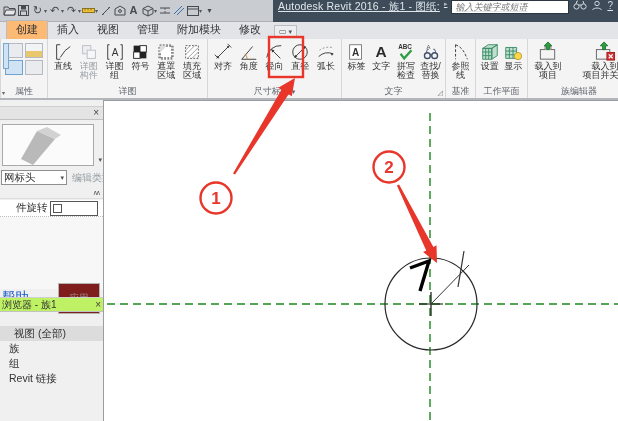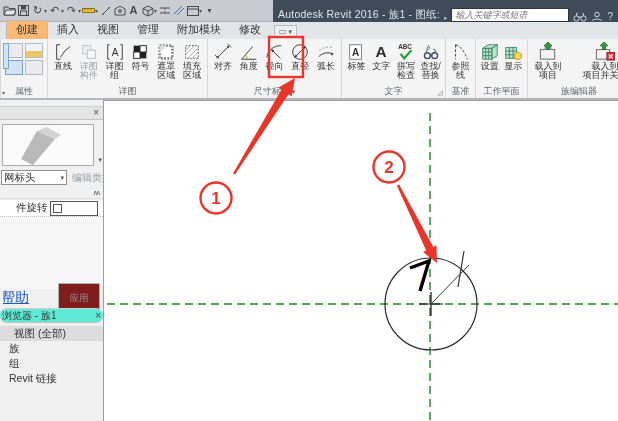--- a/index.html
+++ b/index.html
@@ -5,21 +5,21 @@
   * { margin:0; padding:0; box-sizing:border-box; }
   body { font-family:"Liberation Sans","DejaVu Sans",sans-serif; background:#888; }
   #window { position:relative; width:618px; height:421px; background:#fff; overflow:hidden; }
 
   
   .titlebar { position:absolute; top:0; left:0; width:618px; height:22px; display:flex; }
   .qat { width:284px; background:#c9ccd1; border-bottom:1px solid #aeb2b8; display:flex; align-items:center; padding:0 3px; gap:1px; }
   .qicon { height:17px; min-width:13px; display:flex; align-items:center; justify-content:center; color:#474b50; font-size:11px; line-height:1; cursor:default; }
   .qicon svg { display:block; }
   .qcaret { font-size:6px; color:#555; margin-left:-1px; }
-  .titledark { flex:1; background:#3e4c59; color:#dfe6ec; display:flex; align-items:flex-end; font-size:10.5px; padding:0 5px; gap:4px; white-space:nowrap; }
+  .titledark { flex:1; background:#3e4c59; color:#dfe6ec; display:flex; align-items:flex-start; font-size:10.5px; padding:0 5px; gap:4px; white-space:nowrap;text-decoration:underline; }
   .title-text { letter-spacing:0.2px; }
   .title-caret { font-size:7px; color:#aab6c0; }
   .searchbox { width:118px; height:14px; font-size:9px; font-style:italic; color:#777; border:1px solid #2c3640; padding:0 3px; background:#fff; }
   .tb-icon { color:#cfd8df; display:flex; align-items:center; }
 
   
   .tabsrow { position:absolute; top:22px; left:0; width:618px; height:17px; background:#e2e4e8; display:flex; align-items:flex-end; padding-left:6px; font-size:11px; color:#333; }
   .tab { padding:1px 9px 2px; cursor:default; }
   .tab.active { background:#fdba74; border:1px solid #b9bcc1; border-bottom:none; }
   .tab-opts { margin-left:4px; display:flex; align-items:center; gap:2px; border:1px solid #b9bcc1; background:#eceef0; font-size:7px; color:#555; padding:1px 4px; margin-bottom:1px; }
@@ -57,21 +57,21 @@
   .pal-filterrow { position:absolute; top:88px; left:0; width:103px; height:11px; border-bottom:1px solid #ddd; }
   .pal-chev { position:absolute; right:4px; top:1px; font-size:7px; color:#555; letter-spacing:-2px; }
   .pal-proprow { position:absolute; top:100px; left:0; width:103px; height:17px; background:#fff; border-bottom:1px dotted #bbb; display:flex; align-items:center; }
   .pal-proplabel { width:50px; padding-left:16px; white-space:nowrap; overflow:hidden; }
   .pal-propcell { width:48px; height:15px; border:1px solid #555; background:#fff; display:flex; align-items:center; padding-left:2px; }
   .pal-checkbox { width:9px; height:9px; border:1px solid #555; background:#fff; }
   .pal-body { position:absolute; top:117px; left:0; width:103px; height:72px; background:#f7f7f7; }
   .pal-bottom { position:absolute; top:190px; left:0; width:103px; height:16px; display:flex; align-items:center; justify-content:space-between; padding:0 3px; }
   .help-link { color:#1a57c8; text-decoration:underline; font-size:14px; white-space:nowrap; overflow:hidden; width:26px; direction:rtl; }
   .apply-btn { width:42px; height:31px; background:#7f1d1d; border:1px solid #b3b3b3; color:#9a9a9a; font-size:9.5px; display:flex; align-items:center; justify-content:center; }
-  .pb-header { position:absolute; top:208px; left:0; width:103px; height:15px; background:#5eead4; border-top:1px solid #cfcfcf; border-bottom:1px solid #c2c2c2; display:flex; align-items:center; padding:0 2px;border-radius:7px; }
+  .pb-header { position:absolute; top:197px; left:0; width:103px; height:15px; background:#bef264; border-top:1px solid #cfcfcf; border-bottom:1px solid #c2c2c2; display:flex; align-items:center; padding:0 2px; }
   .pb-title { flex:1; white-space:nowrap; overflow:hidden; font-size:10px; }
   .pb-tree { position:absolute; top:226px; left:0; width:103px; }
   .tree-row { height:15px; display:flex; align-items:center; padding-left:9px; white-space:nowrap; font-size:10.5px; cursor:default; }
   .tree-row.selected { background:#dcdcdc;padding-left:14px; }
 
   
   .canvas { position:absolute; left:104px; top:100px; width:514px; height:321px; background:#fff; border-top:1px solid #9a9da1; }
 
   
   #overlay { position:absolute; left:0; top:0; width:618px; height:421px; pointer-events:none; z-index:40; }

